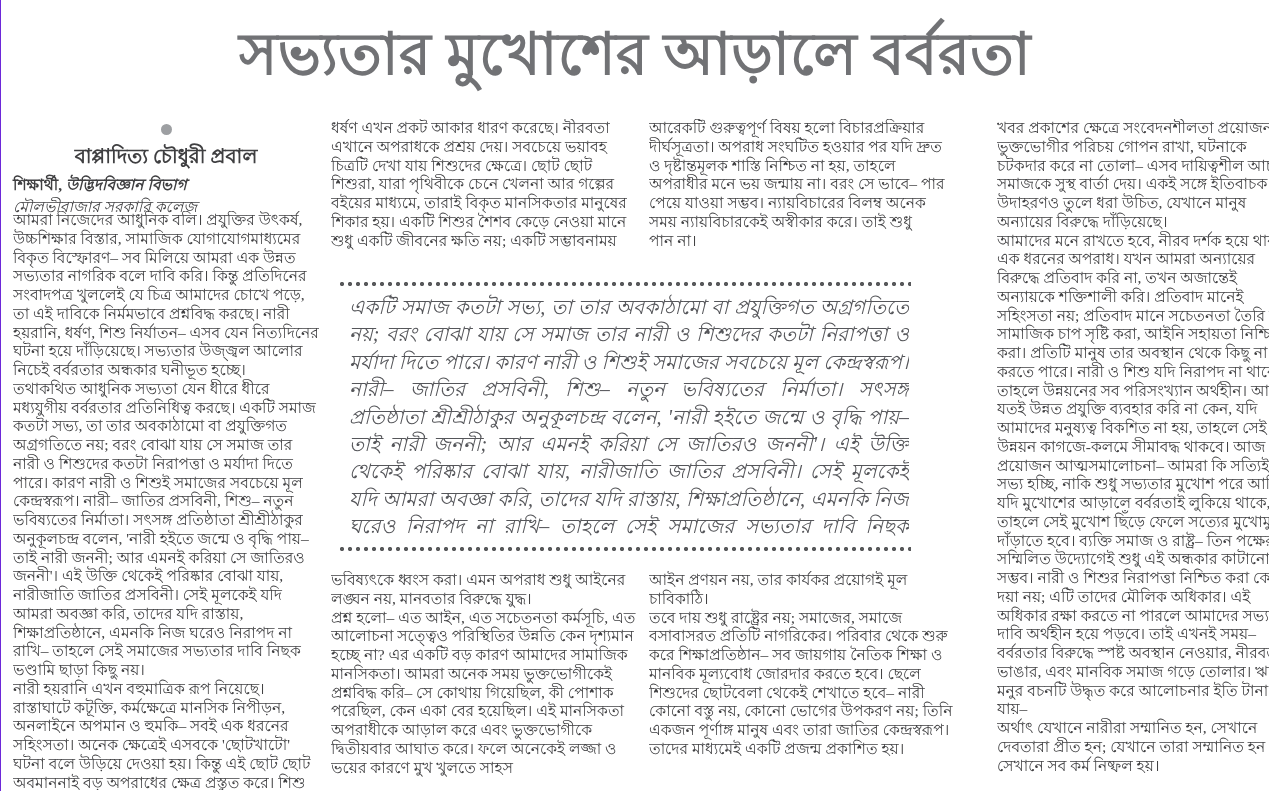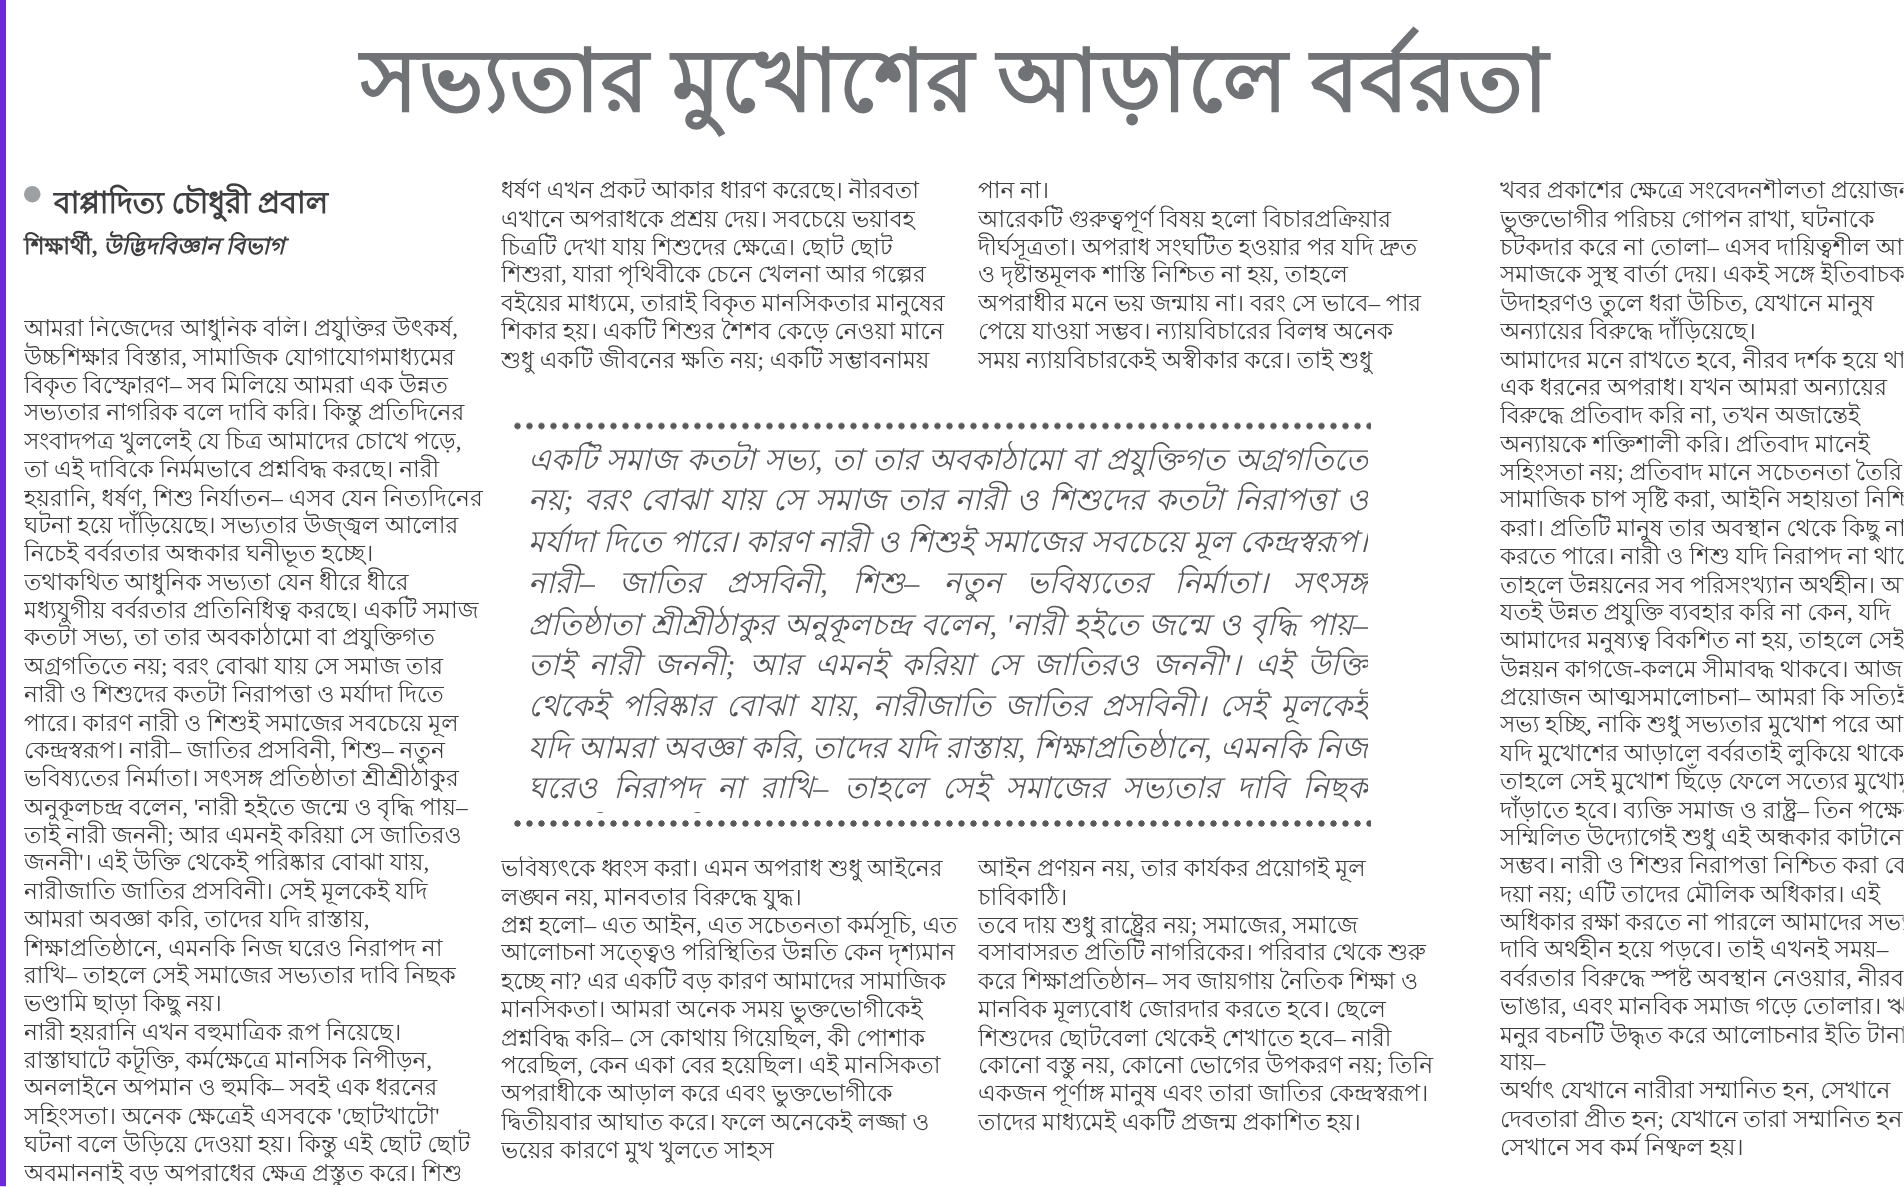--- a/index.html
+++ b/index.html
@@ -4,30 +4,30 @@
 <style>
   * { margin: 0; padding: 0; box-sizing: border-box; }
   html, body { background: #ffffff; }
   body {
     width: 1269px; height: 791px;
     font-family: "Liberation Serif", "DejaVu Serif", serif;
     overflow: hidden; position: relative;
   }
   .page {
     position: relative; width: 1269px; height: 791px;
-    background: #ffffff; border-left: 4px solid #6d28d9;
+    background: #ffffff; border-left: 1px solid #6d28d9;
   }
   .headline {
     position: absolute; top: 16px; left: 0; width: 100%;
     text-align: center;
     font-size: 58px; line-height: 1.35; font-weight: 600;
     color: #717275; letter-spacing: 0.5px;
   }
   .byline { position: absolute; left: 12px; top: 124px; width: 306px; color: #3f3f41; }
-  .byline-top { display: flex; gap: 9px; }
+  .byline-top { display: flex; align-items: center; gap: 9px; flex-direction: column; }
   .bullet {
     width: 11px; height: 11px; border-radius: 50%;
     background: #9d9fa2; flex: 0 0 auto;
   }
   .byline-name { font-size: 20px; font-weight: bold; line-height: 1.2; }
   .byline-role { margin-top: 7px; font-size: 15.5px; line-height: 1.3; }
   .byline-role .role-title { font-weight: bold; font-style: normal; }
   .byline-role .role-dept { font-style: italic; font-weight: bold; }
   .byline-inst { font-size: 15.5px; font-style: italic; line-height: 1.3; }
 
@@ -66,40 +66,41 @@
 
   <div class="byline">
     <div class="byline-top">
       <span class="bullet"></span>
       <span class="byline-name">বাপ্পাদিত্য চৌধুরী প্রবাল</span>
     </div>
     <div class="byline-role">
       <span class="role-title">শিক্ষার্থী,</span>
       <span class="role-dept">উদ্ভিদবিজ্ঞান বিভাগ</span>
     </div>
+    <div class="byline-inst byline-role" style="margin-top:2px;">মৌলভীবাজার সরকারি কলেজ</div>
   </div>
 
   <div id="col1" class="col">
     <p>আমরা নিজেদের আধুনিক বলি। প্রযুক্তির উৎকর্ষ, উচ্চশিক্ষার বিস্তার, সামাজিক যোগাযোগমাধ্যমের বিকৃত বিস্ফোরণ– সব মিলিয়ে আমরা এক উন্নত সভ্যতার নাগরিক বলে দাবি করি। কিন্তু প্রতিদিনের সংবাদপত্র খুললেই যে চিত্র আমাদের চোখে পড়ে, তা এই দাবিকে নির্মমভাবে প্রশ্নবিদ্ধ করছে। নারী হয়রানি, ধর্ষণ, শিশু নির্যাতন– এসব যেন নিত্যদিনের ঘটনা হয়ে দাঁড়িয়েছে। সভ্যতার উজ্জ্বল আলোর নিচেই বর্বরতার অন্ধকার ঘনীভূত হচ্ছে।</p>
     <p>তথাকথিত আধুনিক সভ্যতা যেন ধীরে ধীরে মধ্যযুগীয় বর্বরতার প্রতিনিধিত্ব করছে। একটি সমাজ কতটা সভ্য, তা তার অবকাঠামো বা প্রযুক্তিগত অগ্রগতিতে নয়; বরং বোঝা যায় সে সমাজ তার নারী ও শিশুদের কতটা নিরাপত্তা ও মর্যাদা দিতে পারে। কারণ নারী ও শিশুই সমাজের সবচেয়ে মূল কেন্দ্রস্বরূপ। নারী– জাতির প্রসবিনী, শিশু– নতুন ভবিষ্যতের নির্মাতা। সৎসঙ্গ প্রতিষ্ঠাতা শ্রীশ্রীঠাকুর অনুকূলচন্দ্র বলেন, 'নারী হইতে জন্মে ও বৃদ্ধি পায়– তাই নারী জননী; আর এমনই করিয়া সে জাতিরও জননী'। এই উক্তি থেকেই পরিষ্কার বোঝা যায়, নারীজাতি জাতির প্রসবিনী। সেই মূলকেই যদি আমরা অবজ্ঞা করি, তাদের যদি রাস্তায়, শিক্ষাপ্রতিষ্ঠানে, এমনকি নিজ ঘরেও নিরাপদ না রাখি– তাহলে সেই সমাজের সভ্যতার দাবি নিছক ভণ্ডামি ছাড়া কিছু নয়।</p>
     <p>নারী হয়রানি এখন বহুমাত্রিক রূপ নিয়েছে। রাস্তাঘাটে কটূক্তি, কর্মক্ষেত্রে মানসিক নিপীড়ন, অনলাইনে অপমান ও হুমকি– সবই এক ধরনের সহিংসতা। অনেক ক্ষেত্রেই এসবকে 'ছোটখাটো' ঘটনা বলে উড়িয়ে দেওয়া হয়। কিন্তু এই ছোট ছোট অবমাননাই বড় অপরাধের ক্ষেত্র প্রস্তুত করে। শিশু</p>
   </div>
 
   <div id="col2-top" class="col">
     <p>ধর্ষণ এখন প্রকট আকার ধারণ করেছে। নীরবতা এখানে অপরাধকে প্রশ্রয় দেয়। সবচেয়ে ভয়াবহ চিত্রটি দেখা যায় শিশুদের ক্ষেত্রে। ছোট ছোট শিশুরা, যারা পৃথিবীকে চেনে খেলনা আর গল্পের বইয়ের মাধ্যমে, তারাই বিকৃত মানসিকতার মানুষের শিকার হয়। একটি শিশুর শৈশব কেড়ে নেওয়া মানে শুধু একটি জীবনের ক্ষতি নয়; একটি সম্ভাবনাময়</p>
   </div>
 
   <div id="col2-bottom" class="col">
     <p>ভবিষ্যৎকে ধ্বংস করা। এমন অপরাধ শুধু আইনের লঙ্ঘন নয়, মানবতার বিরুদ্ধে যুদ্ধ।</p>
     <p>প্রশ্ন হলো– এত আইন, এত সচেতনতা কর্মসূচি, এত আলোচনা সত্ত্বেও পরিস্থিতির উন্নতি কেন দৃশ্যমান হচ্ছে না? এর একটি বড় কারণ আমাদের সামাজিক মানসিকতা। আমরা অনেক সময় ভুক্তভোগীকেই প্রশ্নবিদ্ধ করি– সে কোথায় গিয়েছিল, কী পোশাক পরেছিল, কেন একা বের হয়েছিল। এই মানসিকতা অপরাধীকে আড়াল করে এবং ভুক্তভোগীকে দ্বিতীয়বার আঘাত করে। ফলে অনেকেই লজ্জা ও ভয়ের কারণে মুখ খুলতে সাহস</p>
   </div>
 
   <div id="col3-top" class="col">
+    <p>আরেকটি গুরুত্বপূর্ণ বিষয় হলো বিচারপ্রক্রিয়ার দীর্ঘসূত্রতা। অপরাধ সংঘটিত হওয়ার পর যদি দ্রুত ও দৃষ্টান্তমূলক শাস্তি নিশ্চিত না হয়, তাহলে অপরাধীর মনে ভয় জন্মায় না। বরং সে ভাবে– পার পেয়ে যাওয়া সম্ভব। ন্যায়বিচারের বিলম্ব অনেক সময় ন্যায়বিচারকেই অস্বীকার করে। তাই শুধু</p>
     <p>পান না।</p>
-    <p>আরেকটি গুরুত্বপূর্ণ বিষয় হলো বিচারপ্রক্রিয়ার দীর্ঘসূত্রতা। অপরাধ সংঘটিত হওয়ার পর যদি দ্রুত ও দৃষ্টান্তমূলক শাস্তি নিশ্চিত না হয়, তাহলে অপরাধীর মনে ভয় জন্মায় না। বরং সে ভাবে– পার পেয়ে যাওয়া সম্ভব। ন্যায়বিচারের বিলম্ব অনেক সময় ন্যায়বিচারকেই অস্বীকার করে। তাই শুধু</p>
   </div>
 
   <div id="col3-bottom" class="col">
     <p>আইন প্রণয়ন নয়, তার কার্যকর প্রয়োগই মূল চাবিকাঠি।</p>
     <p>তবে দায় শুধু রাষ্ট্রের নয়; সমাজের, সমাজে বসাবাসরত প্রতিটি নাগরিকের। পরিবার থেকে শুরু করে শিক্ষাপ্রতিষ্ঠান– সব জায়গায় নৈতিক শিক্ষা ও মানবিক মূল্যবোধ জোরদার করতে হবে। ছেলে শিশুদের ছোটবেলা থেকেই শেখাতে হবে– নারী কোনো বস্তু নয়, কোনো ভোগের উপকরণ নয়; তিনি একজন পূর্ণাঙ্গ মানুষ এবং তারা জাতির কেন্দ্রস্বরূপ। তাদের মাধ্যমেই একটি প্রজন্ম প্রকাশিত হয়।</p>
   </div>
 
   <div id="col4" class="col">
     <p>খবর প্রকাশের ক্ষেত্রে সংবেদনশীলতা প্রয়োজন। ভুক্তভোগীর পরিচয় গোপন রাখা, ঘটনাকে চটকদার করে না তোলা– এসব দায়িত্বশীল আচরণ সমাজকে সুস্থ বার্তা দেয়। একই সঙ্গে ইতিবাচক উদাহরণও তুলে ধরা উচিত, যেখানে মানুষ অন্যায়ের বিরুদ্ধে দাঁড়িয়েছে।</p>
     <p>আমাদের মনে রাখতে হবে, নীরব দর্শক হয়ে থাকাও এক ধরনের অপরাধ। যখন আমরা অন্যায়ের বিরুদ্ধে প্রতিবাদ করি না, তখন অজান্তেই অন্যায়কে শক্তিশালী করি। প্রতিবাদ মানেই সহিংসতা নয়; প্রতিবাদ মানে সচেতনতা তৈরি করা, সামাজিক চাপ সৃষ্টি করা, আইনি সহায়তা নিশ্চিত করা। প্রতিটি মানুষ তার অবস্থান থেকে কিছু না কিছু করতে পারে। নারী ও শিশু যদি নিরাপদ না থাকে, তাহলে উন্নয়নের সব পরিসংখ্যান অর্থহীন। আমরা যতই উন্নত প্রযুক্তি ব্যবহার করি না কেন, যদি আমাদের মনুষ্যত্ব বিকশিত না হয়, তাহলে সেই উন্নয়ন কাগজে-কলমে সীমাবদ্ধ থাকবে। আজ প্রয়োজন আত্মসমালোচনা– আমরা কি সত্যিই সভ্য হচ্ছি, নাকি শুধু সভ্যতার মুখোশ পরে আছি? যদি মুখোশের আড়ালে বর্বরতাই লুকিয়ে থাকে, তাহলে সেই মুখোশ ছিঁড়ে ফেলে সত্যের মুখোমুখি দাঁড়াতে হবে। ব্যক্তি সমাজ ও রাষ্ট্র– তিন পক্ষের সম্মিলিত উদ্যোগেই শুধু এই অন্ধকার কাটানো সম্ভব। নারী ও শিশুর নিরাপত্তা নিশ্চিত করা কোনো দয়া নয়; এটি তাদের মৌলিক অধিকার। এই অধিকার রক্ষা করতে না পারলে আমাদের সভ্যতার দাবি অর্থহীন হয়ে পড়বে। তাই এখনই সময়– বর্বরতার বিরুদ্ধে স্পষ্ট অবস্থান নেওয়ার, নীরবতা ভাঙার, এবং মানবিক সমাজ গড়ে তোলার। ঋষি মনুর বচনটি উদ্ধৃত করে আলোচনার ইতি টানা যায়–</p>

